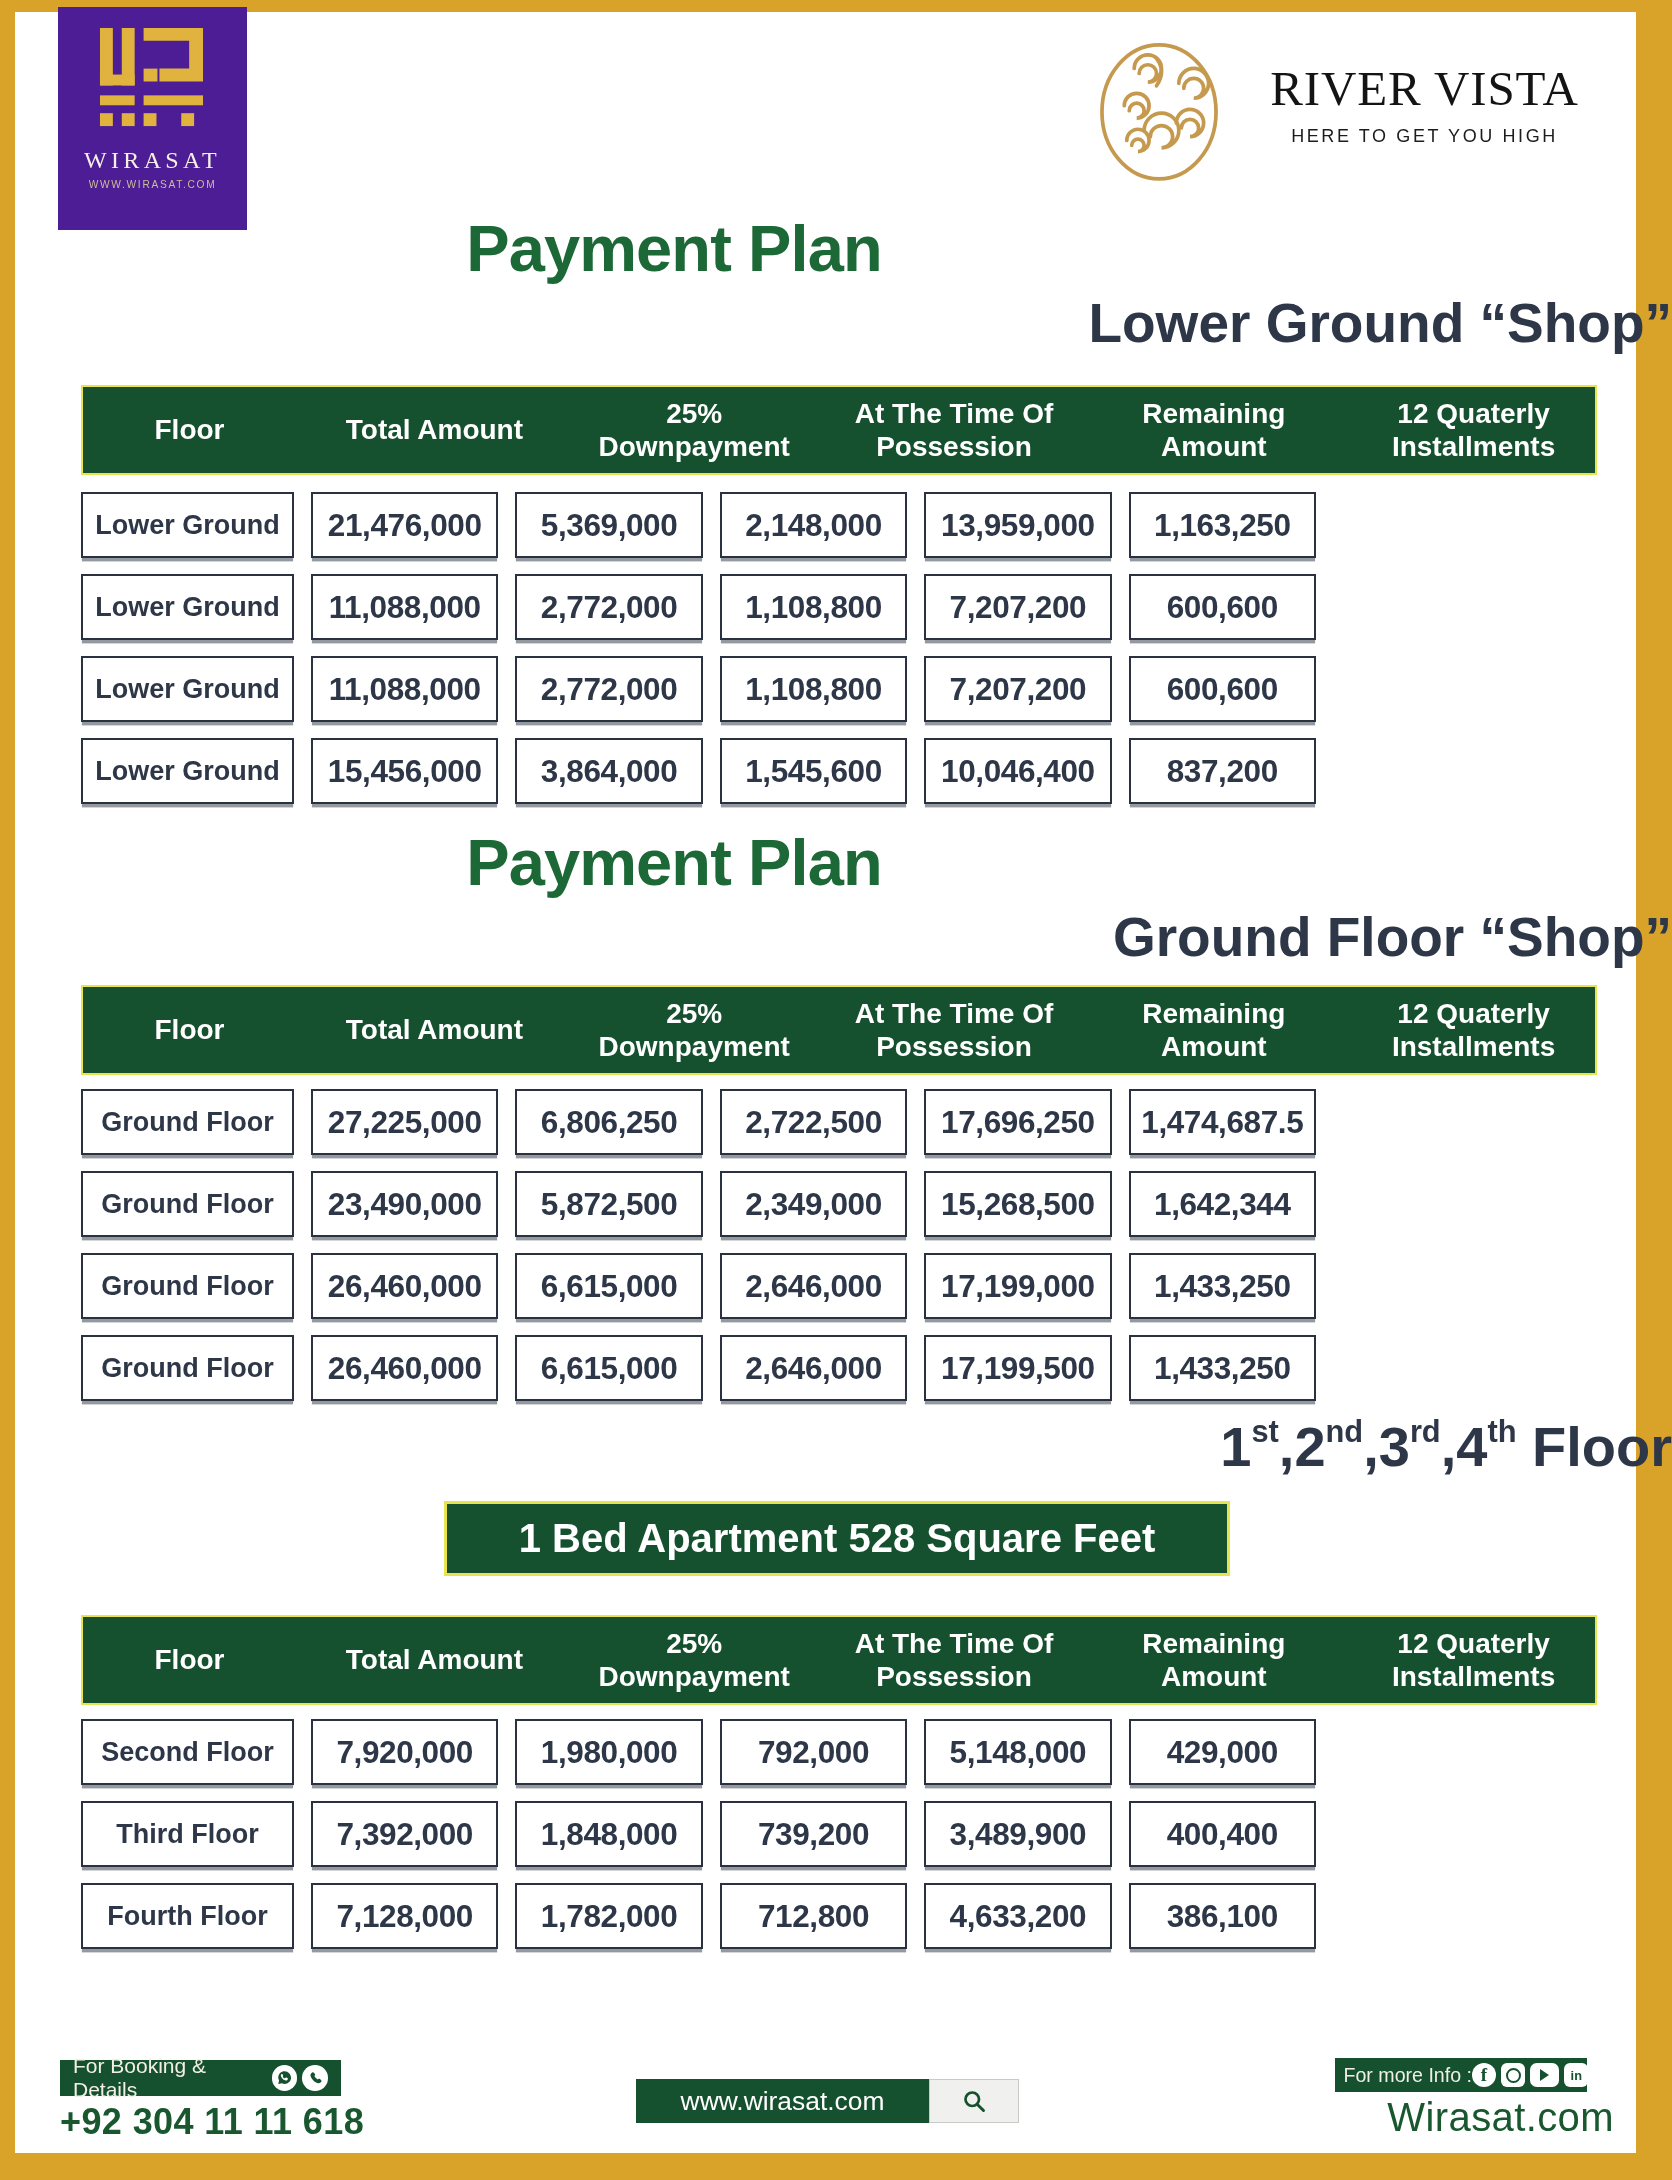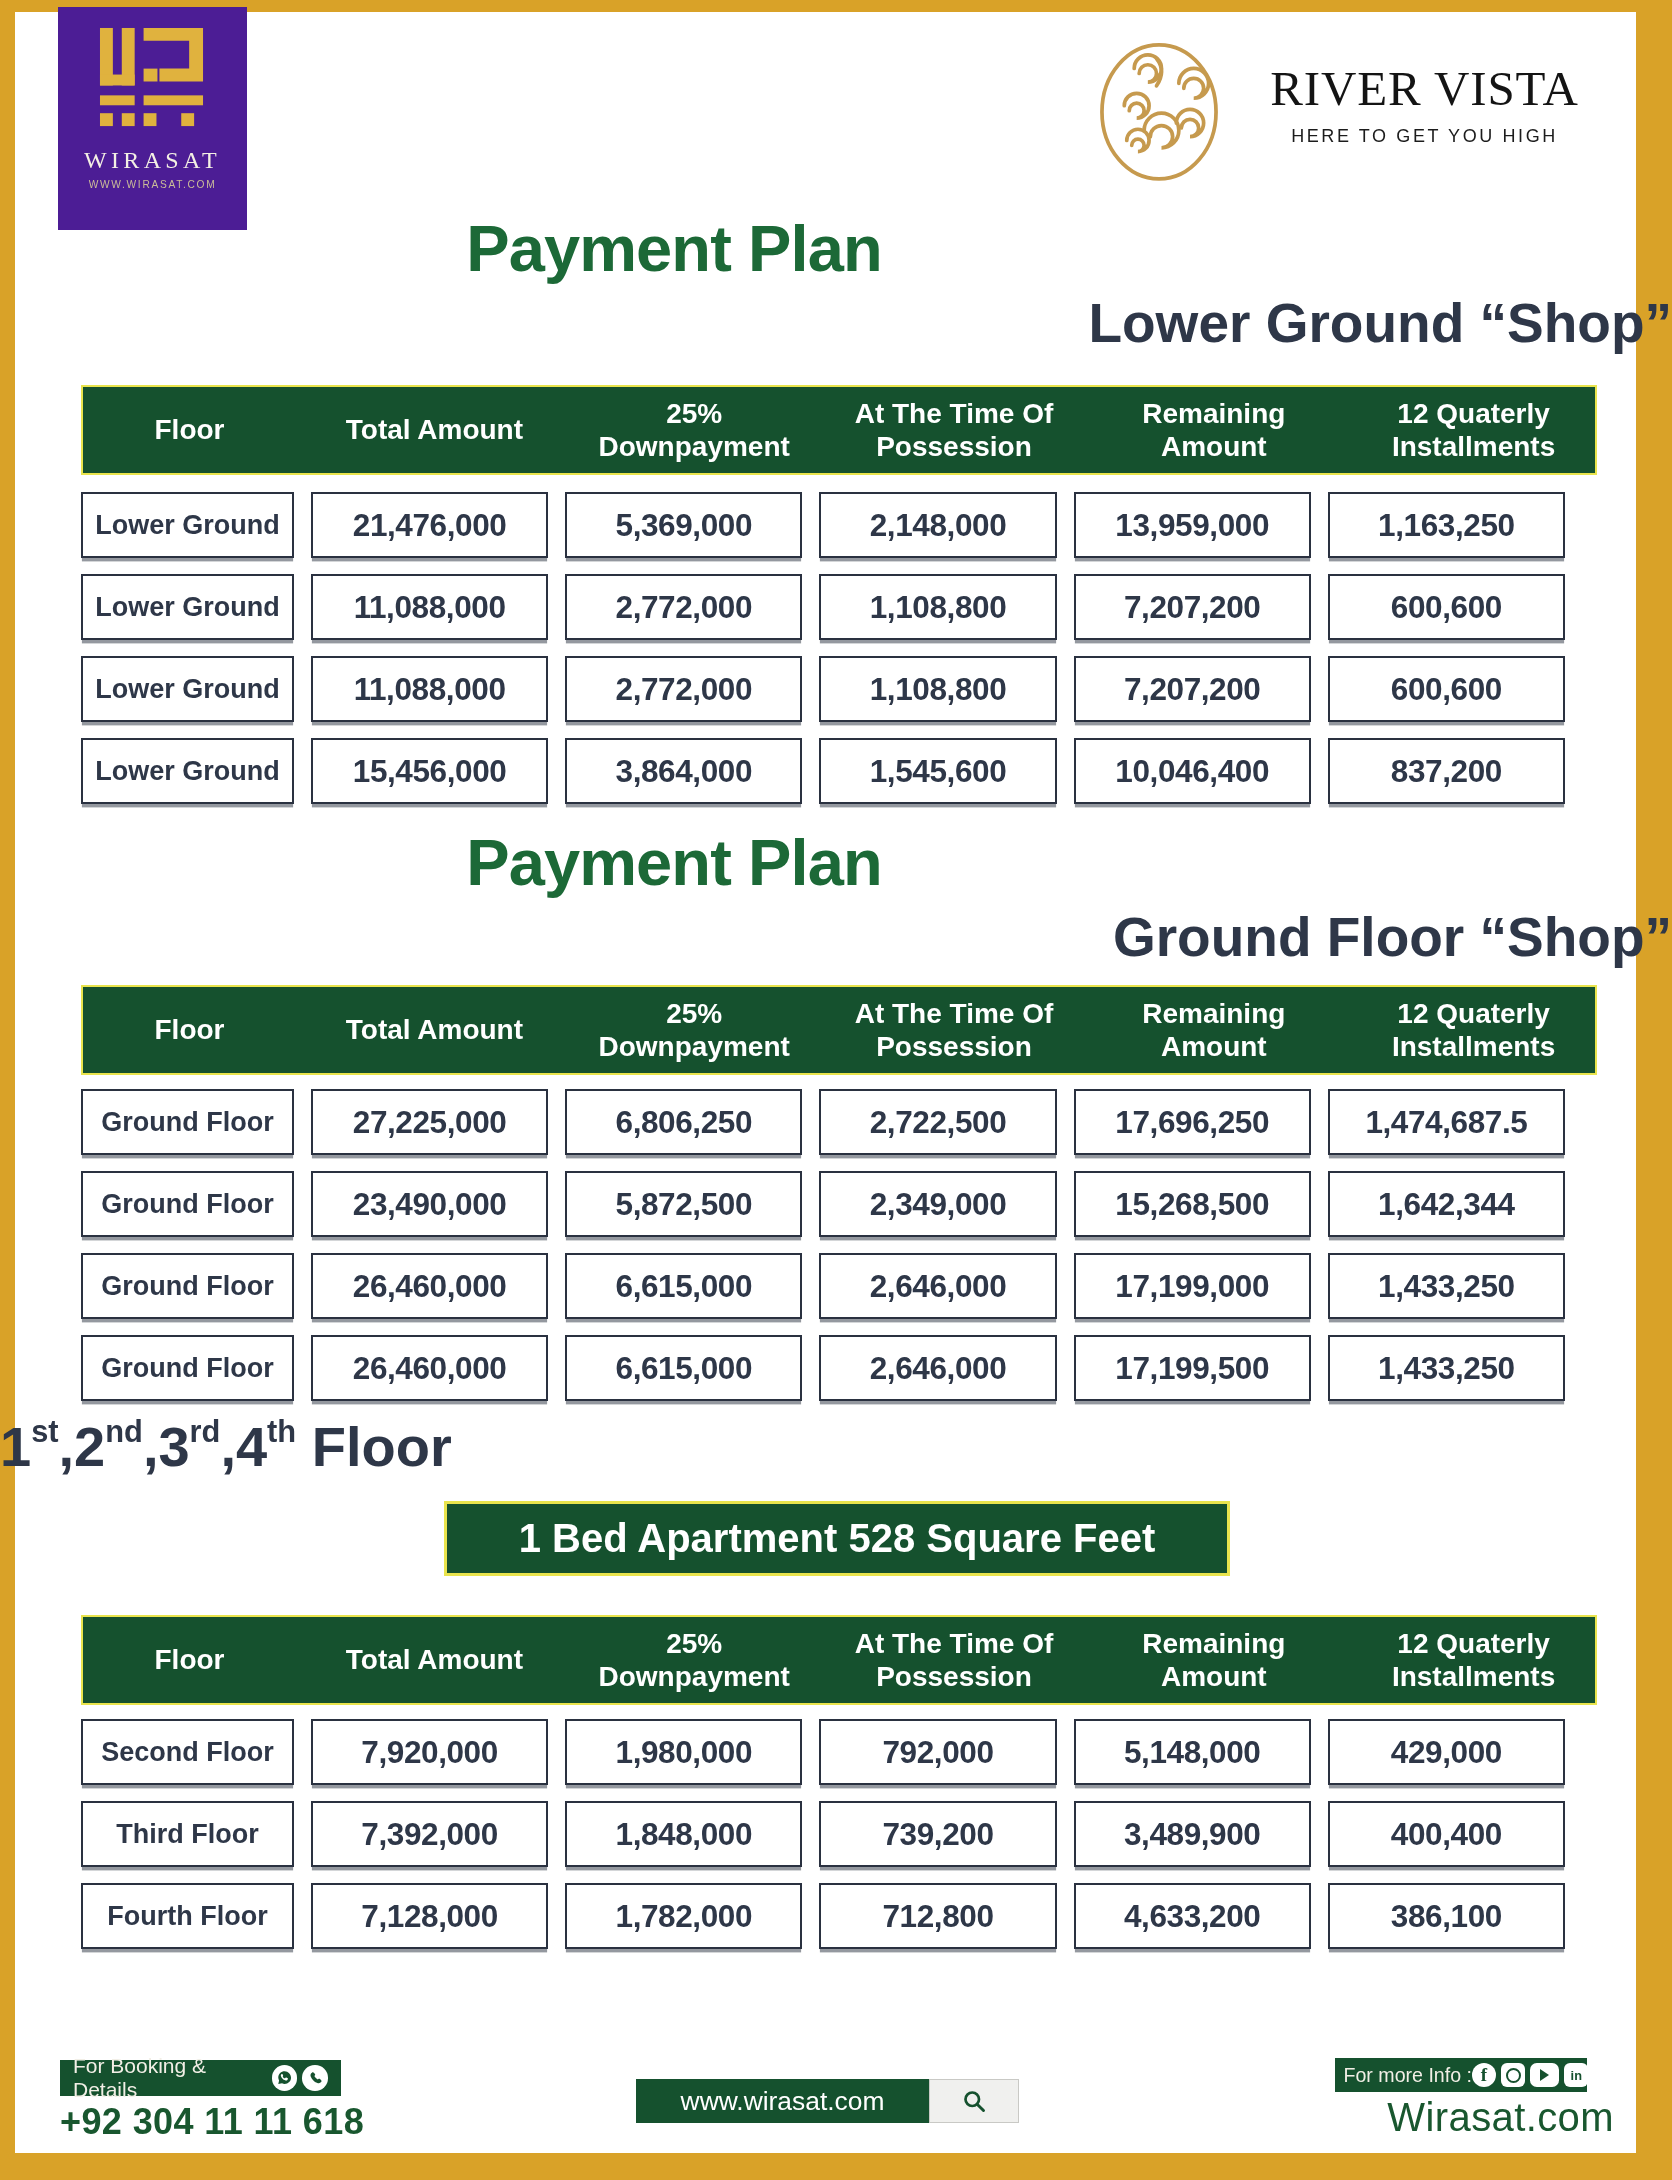--- a/index.html
+++ b/index.html
@@ -25,36 +25,36 @@
   .rv-name{position:absolute;left:1235px;top:60px;width:379px;text-align:center;
     font-family:"Liberation Serif",serif;font-size:49px;color:#141414;letter-spacing:0.9px;white-space:nowrap;}
   .rv-tagline{position:absolute;left:1235px;top:126px;width:379px;text-align:center;
     font-size:18px;color:#1c1c1c;letter-spacing:2.6px;white-space:nowrap;}
 
   
   .sec-title{position:absolute;left:0;width:1348px;text-align:center;color:#1C6937;
     font-size:65px;font-weight:800;letter-spacing:-0.9px;}
   .sec-sub{position:absolute;left:0;width:1672px;text-align:right;color:#2E3748;
     font-size:55px;font-weight:800;}
-  .floor-title{position:absolute;left:0;top:1414px;width:1672px;text-align:left;color:#2E3748;
+  .floor-title{position:absolute;left:0;top:1414px;width:1672px;text-align:right;color:#2E3748;
     font-size:56px;font-weight:800;}
   .floor-title sup{font-size:0.55em;vertical-align:24px;}
 
   .banner{position:absolute;left:444px;top:1501px;width:786px;height:75px;background:#15512E;
     border:3.4px solid #E9E44D;box-sizing:border-box;display:flex;align-items:center;justify-content:center;
     color:#ffffff;font-size:40px;font-weight:800;}
 
   
   .thead{position:absolute;left:81px;width:1516px;height:90px;background:#15512E;
     border:2.6px solid #E9E44D;box-sizing:border-box;display:grid;
     grid-template-columns:213px repeat(5,1fr);column-gap:17px;}
   .th{display:flex;align-items:center;justify-content:center;color:#ffffff;font-weight:700;
     font-size:28px;line-height:1.18;text-align:center;}
   .th span{width:96%;}
-  .tbody{position:absolute;left:81px;width:1484px;display:flex;flex-direction:column;row-gap:16px;}
+  .tbody{position:absolute;left:81px;width:1235px;display:flex;flex-direction:column;row-gap:16px;}
   .trow{display:grid;grid-template-columns:213px repeat(5,1fr);column-gap:17px;height:66px;}
   .cell{background:#ffffff;border:2.6px solid #2A3140;box-shadow:0 4.3px 0 -0.9px rgba(42,49,64,.5);
     box-sizing:border-box;display:flex;align-items:center;justify-content:center;
     font-weight:700;font-size:31.5px;color:#2E3748;letter-spacing:-0.4px;}
   .trow .cell:first-child{font-size:27px;letter-spacing:0;}
 
   #thead1{top:385px;} #tbody1{top:492px;}
   #thead2{top:985px;} #tbody2{top:1089px;}
   #thead3{top:1615px;} #tbody3{top:1719px;}
   #title1{top:211px;} #sub1{top:291px;}

